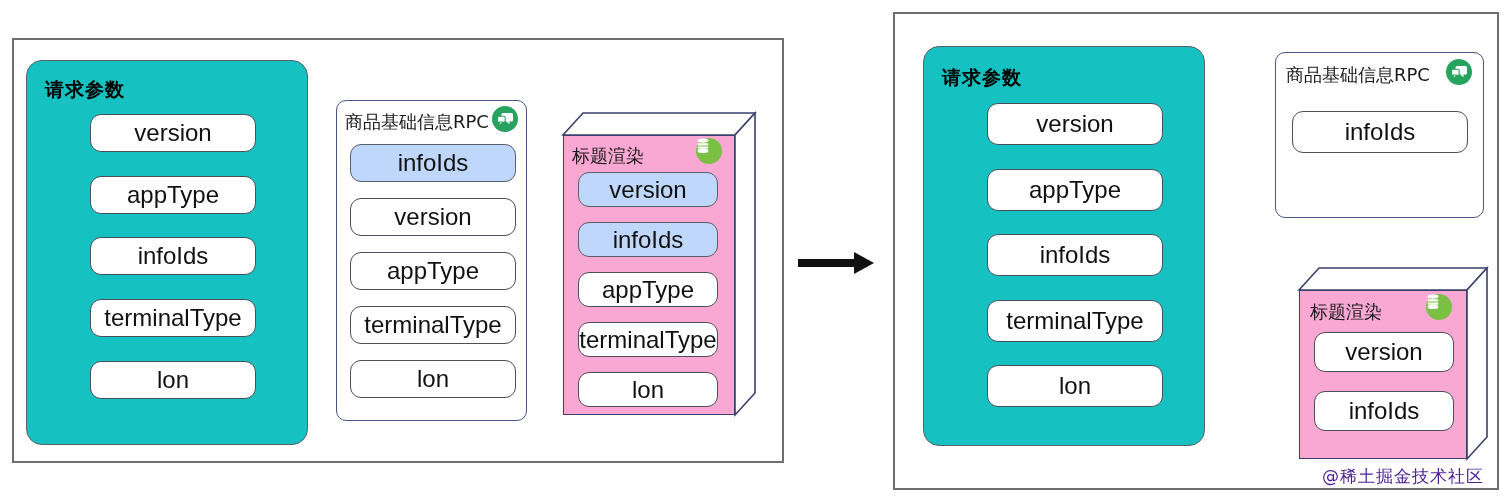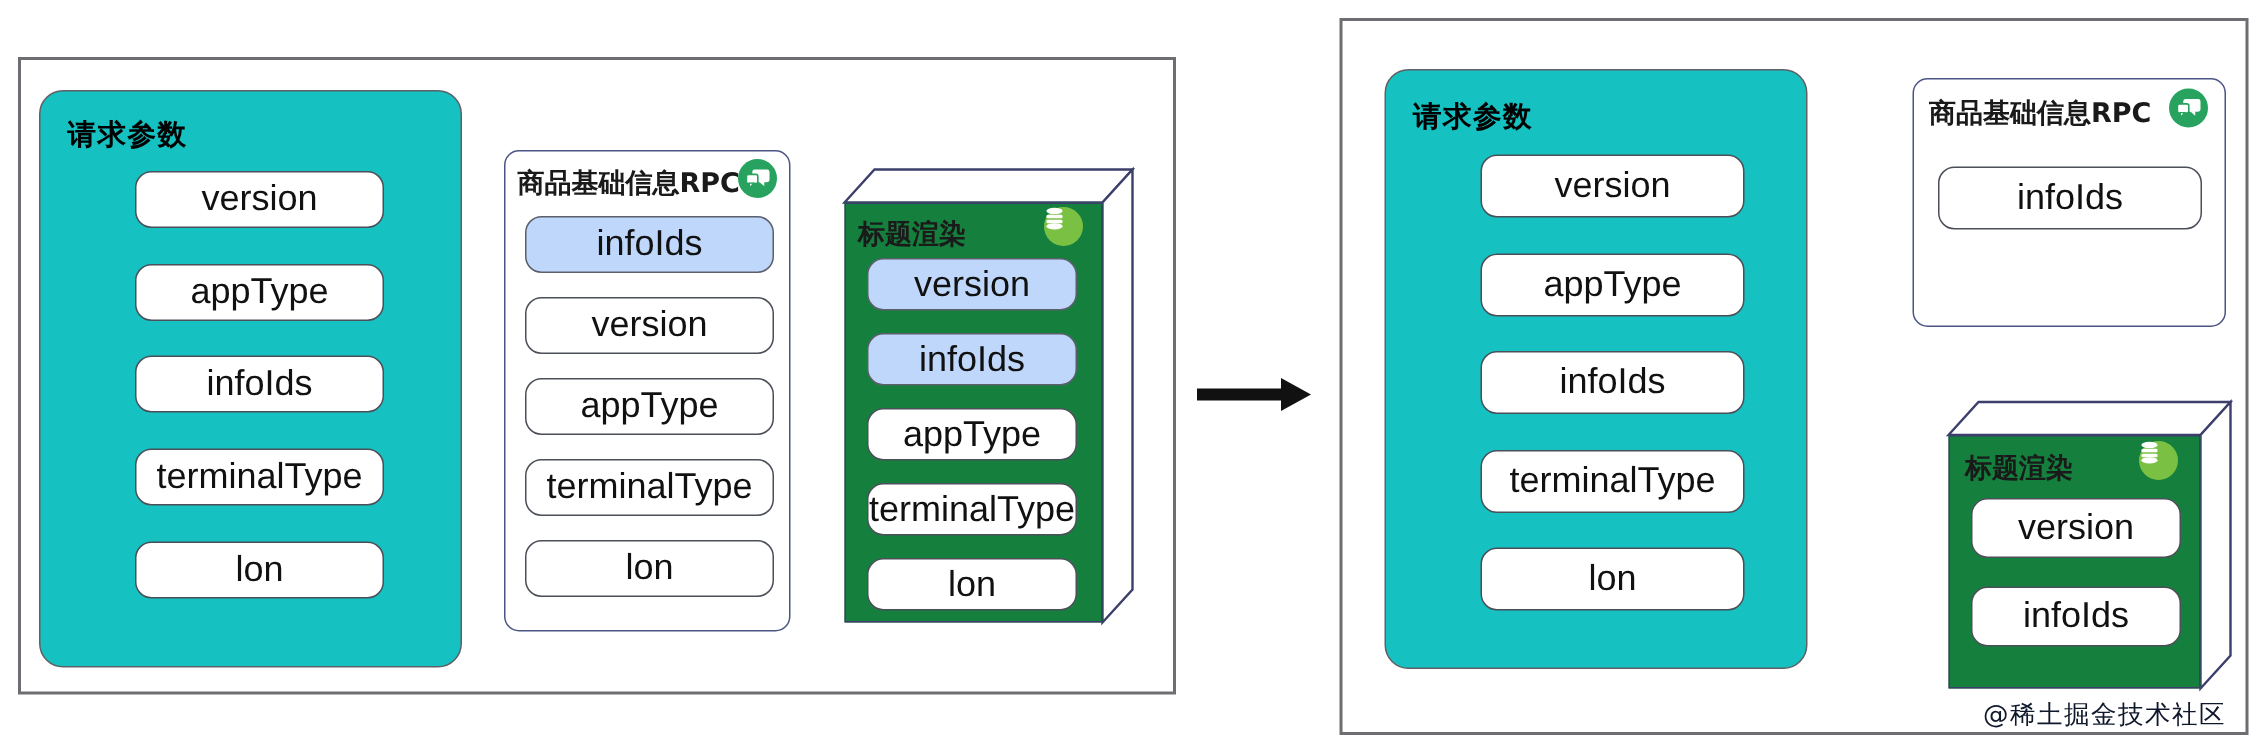--- a/index.html
+++ b/index.html
@@ -58,50 +58,49 @@
     position:absolute;
     background:#ffffff;
     border:1.6px solid #4a5585;
     border-radius:10px;
     box-sizing:border-box;
   }
   .card-title{
     position:absolute;
     font-size:18px;color:#1a1a1a;white-space:nowrap;
     font-family:"DejaVu Sans","Liberation Sans",sans-serif;
-    font-weight:bold;
   }
 
   
   .cube-wrap{position:absolute;}
   .cube-wrap svg{position:absolute;left:0;top:0;overflow:visible;}
   .cube-face{
     position:absolute;
-    background:#15803d;
+    background:#f9a8d4;
     border:1.6px solid #3c3f6b;
     box-sizing:border-box;
   }
 
   
   .icon-circle{
     position:absolute;
     border-radius:50%;
     display:flex;align-items:center;justify-content:center;
   }
   .icon-rpc{background:#27a35f;}
   .icon-db{background:#7ac143;}
   .icon-circle svg{display:block;}
 
   
   .arrow{position:absolute;}
 
   
   .watermark{
     position:absolute;
-    color:#0f172a;
+    color:#4c1d95;
     font-size:17px;
     letter-spacing:1px;
     white-space:nowrap;
     font-family:"DejaVu Sans","Liberation Sans",sans-serif;
   }
 </style>
 </head>
 <body>
 
 <div class="stage">

